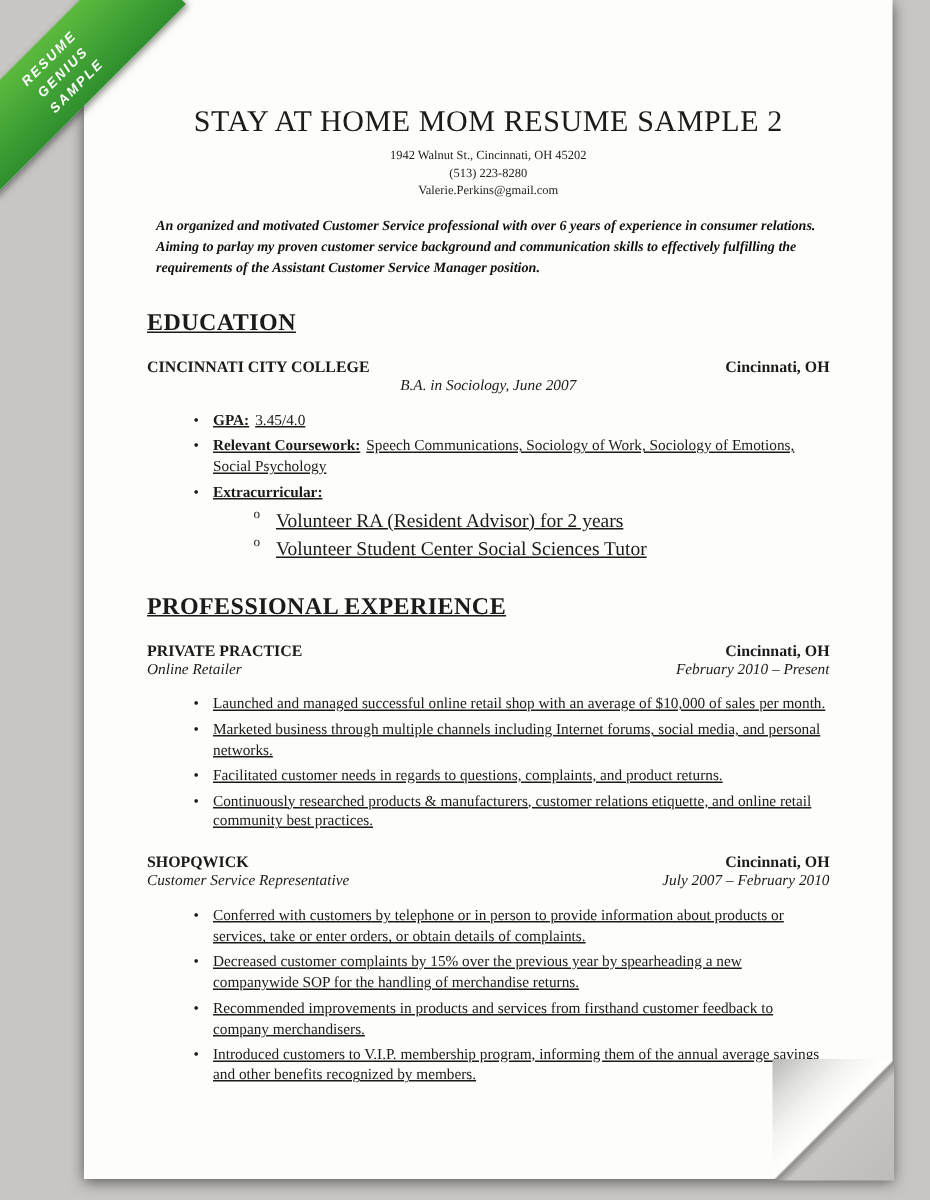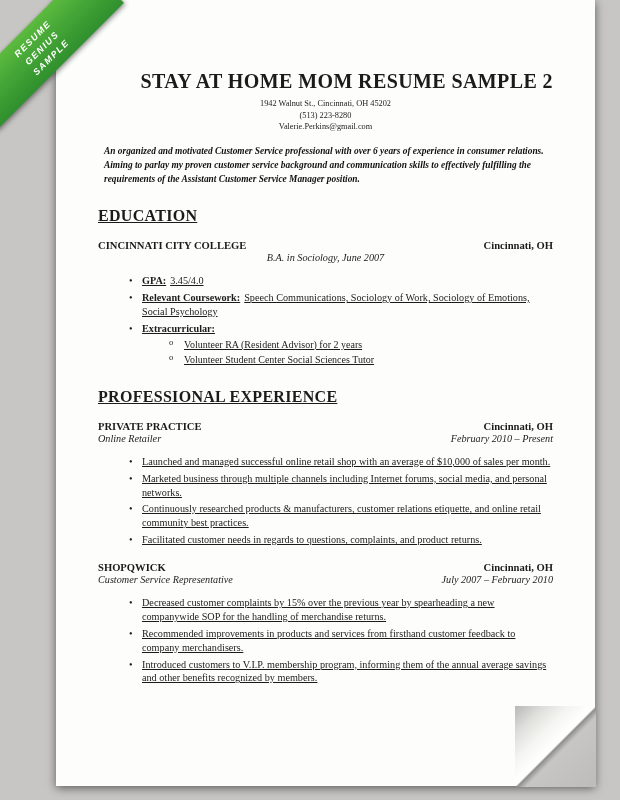--- a/index.html
+++ b/index.html
@@ -24,21 +24,21 @@
     background:linear-gradient(180deg,#5cbb3e 0%,#45a637 45%,#2f8f2d 100%);
     color:#fff; text-align:center; padding:7px 0 6px 0;
     font-family:"Liberation Sans", sans-serif;
     font-weight:bold; font-style:italic; font-size:9px;
     letter-spacing:1.5px; line-height:1.45;
     box-shadow:0 2px 5px rgba(0,0,0,0.45);
     z-index:5;
   }
   
   .title {
-    text-align:right; font-size:20px; font-weight:bold; letter-spacing:0.4px;
+    text-align:center; font-size:20px; font-weight:normal; letter-spacing:0.4px;
   }
   .contact { text-align:center; font-size:8.3px; line-height:1.4; margin-top:5px; color:#222; }
   .summary {
     margin:11px 6px 0 6px; font-style:italic; font-size:9.4px;
     line-height:1.5; color:#111;font-weight:bold;
   }
   
   .sec-heading {
     margin-top:21px; font-size:16px; font-weight:bold;
     text-decoration:underline; letter-spacing:0.3px;
@@ -47,21 +47,21 @@
   .row.head { font-weight:bold; font-size:10.6px; margin-top:15px; }
   .row.sub  { font-style:italic; font-size:10.2px; margin-top:1px; }
   .degree { font-style:italic; font-size:10.2px; margin-top:1px;text-align:center; }
   ul.blist { list-style:none; margin:11px 0 0 30px;text-decoration:underline; }
   ul.blist li {
     position:relative; padding-left:14px; font-size:10.2px;
     line-height:1.36; margin-bottom:3px;
   }
   ul.blist li::before { content:"\2022"; position:absolute; left:1px; top:0; }
   ul.sublist { list-style:none; margin:2px 0 0 26px; }
-  ul.sublist li { position:relative; padding-left:16px; font-size:10px; line-height:1.36; margin-bottom:2px; }
+  ul.sublist li { position:relative; padding-left:16px; font-size:13px; line-height:1.36; margin-bottom:2px; }
   ul.sublist li::before { content:"o"; position:absolute; left:1px; top:-1px; font-size:8.8px; }
   .b-label { font-weight:bold; margin-right:4px; }
   
   .curl-cut {
     position:absolute; bottom:-1px; right:-1px; width:80px; height:80px;
     background:linear-gradient(to top left,
       #bdbcba 0%, #c7c6c4 44%, #8f8e8c 49.5%, rgba(0,0,0,0) 51%);
   }
   .curl-fold {
     position:absolute; bottom:0; right:0; width:80px; height:80px;
@@ -120,33 +120,34 @@
     <span>PRIVATE PRACTICE</span>
     <span>Cincinnati, OH</span>
   </div>
   <div class="row sub">
     <span>Online Retailer</span>
     <span>February 2010 – Present</span>
   </div>
   <ul class="blist">
     <li>Launched and managed successful online retail shop with an average of $10,000 of sales per month.</li>
     <li>Marketed business through multiple channels including Internet forums, social media, and personal networks.</li>
+    <li>Facilitated customer needs in regards to questions, complaints, and product returns.</li>
     <li>Continuously researched products &amp; manufacturers, customer relations etiquette, and online retail community best practices.</li>
-    <li>Facilitated customer needs in regards to questions, complaints, and product returns.</li>
   </ul>
 
   <div class="row head">
     <span>SHOPQWICK</span>
     <span>Cincinnati, OH</span>
   </div>
   <div class="row sub">
     <span>Customer Service Representative</span>
     <span>July 2007 – February 2010</span>
   </div>
   <ul class="blist">
+    <li>Conferred with customers by telephone or in person to provide information about products or services, take or enter orders, or obtain details of complaints.</li>
     <li>Decreased customer complaints by 15% over the previous year by spearheading a new companywide SOP for the handling of merchandise returns.</li>
     <li>Recommended improvements in products and services from firsthand customer feedback to company merchandisers.</li>
     <li>Introduced customers to V.I.P. membership program, informing them of the annual average savings and other benefits recognized by members.</li>
   </ul>
 
   <div class="curl-cut"></div>
   <div class="curl-fold"></div>
 </div>
 
 </body></html>

